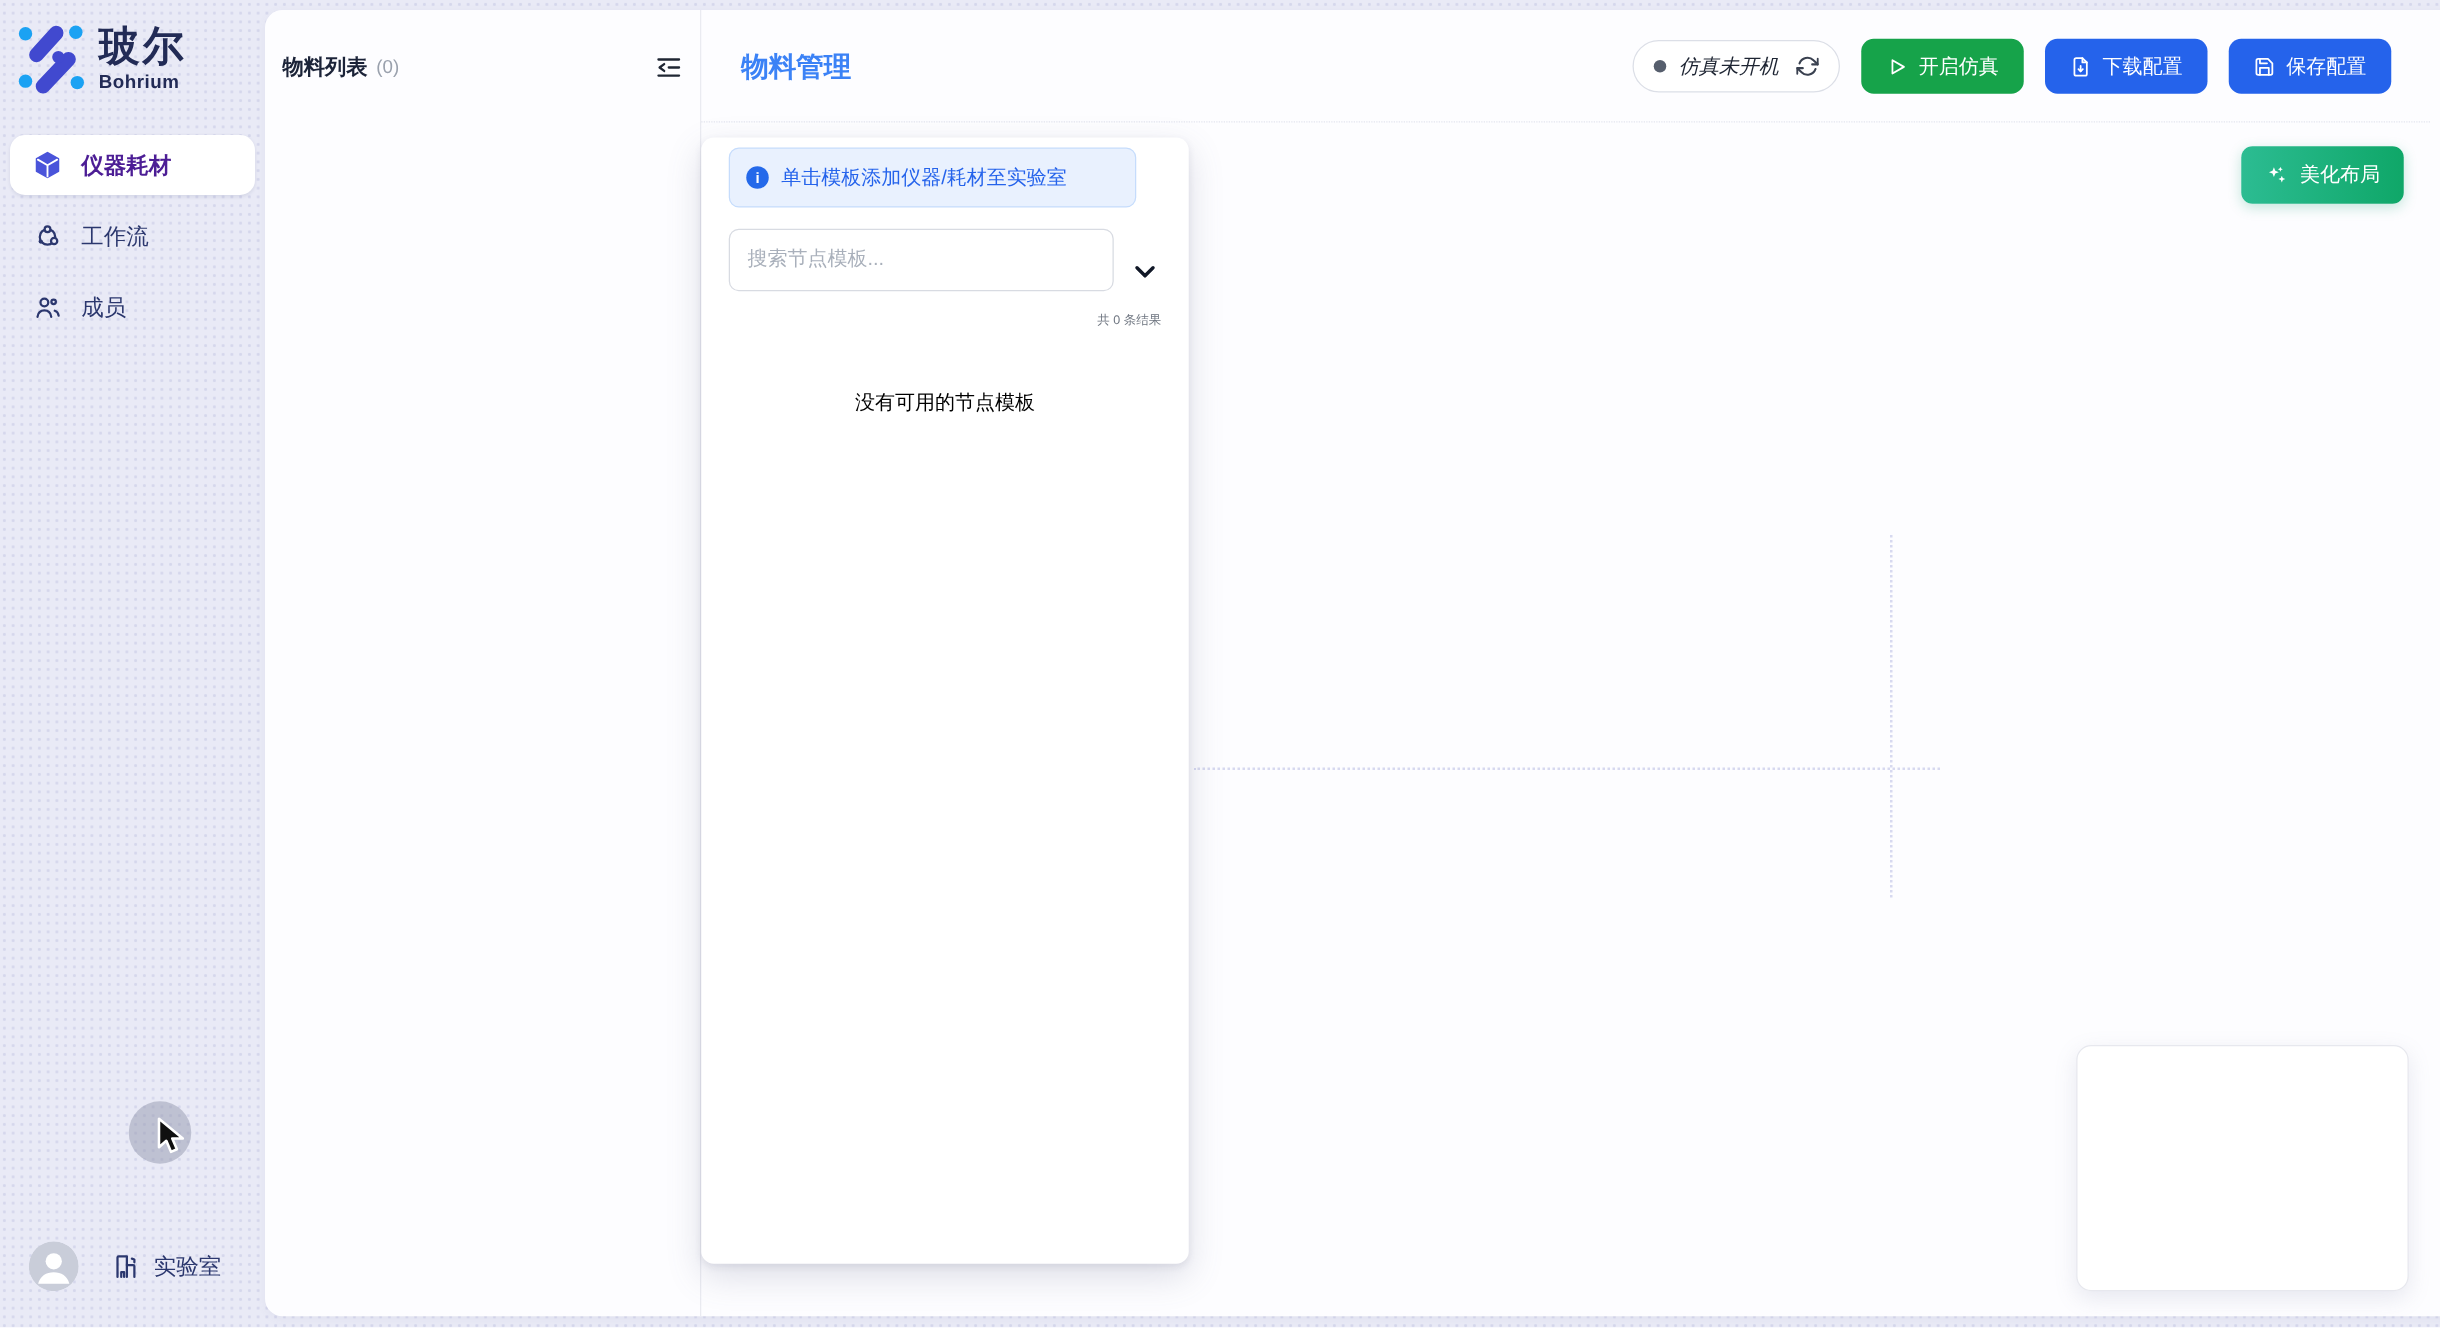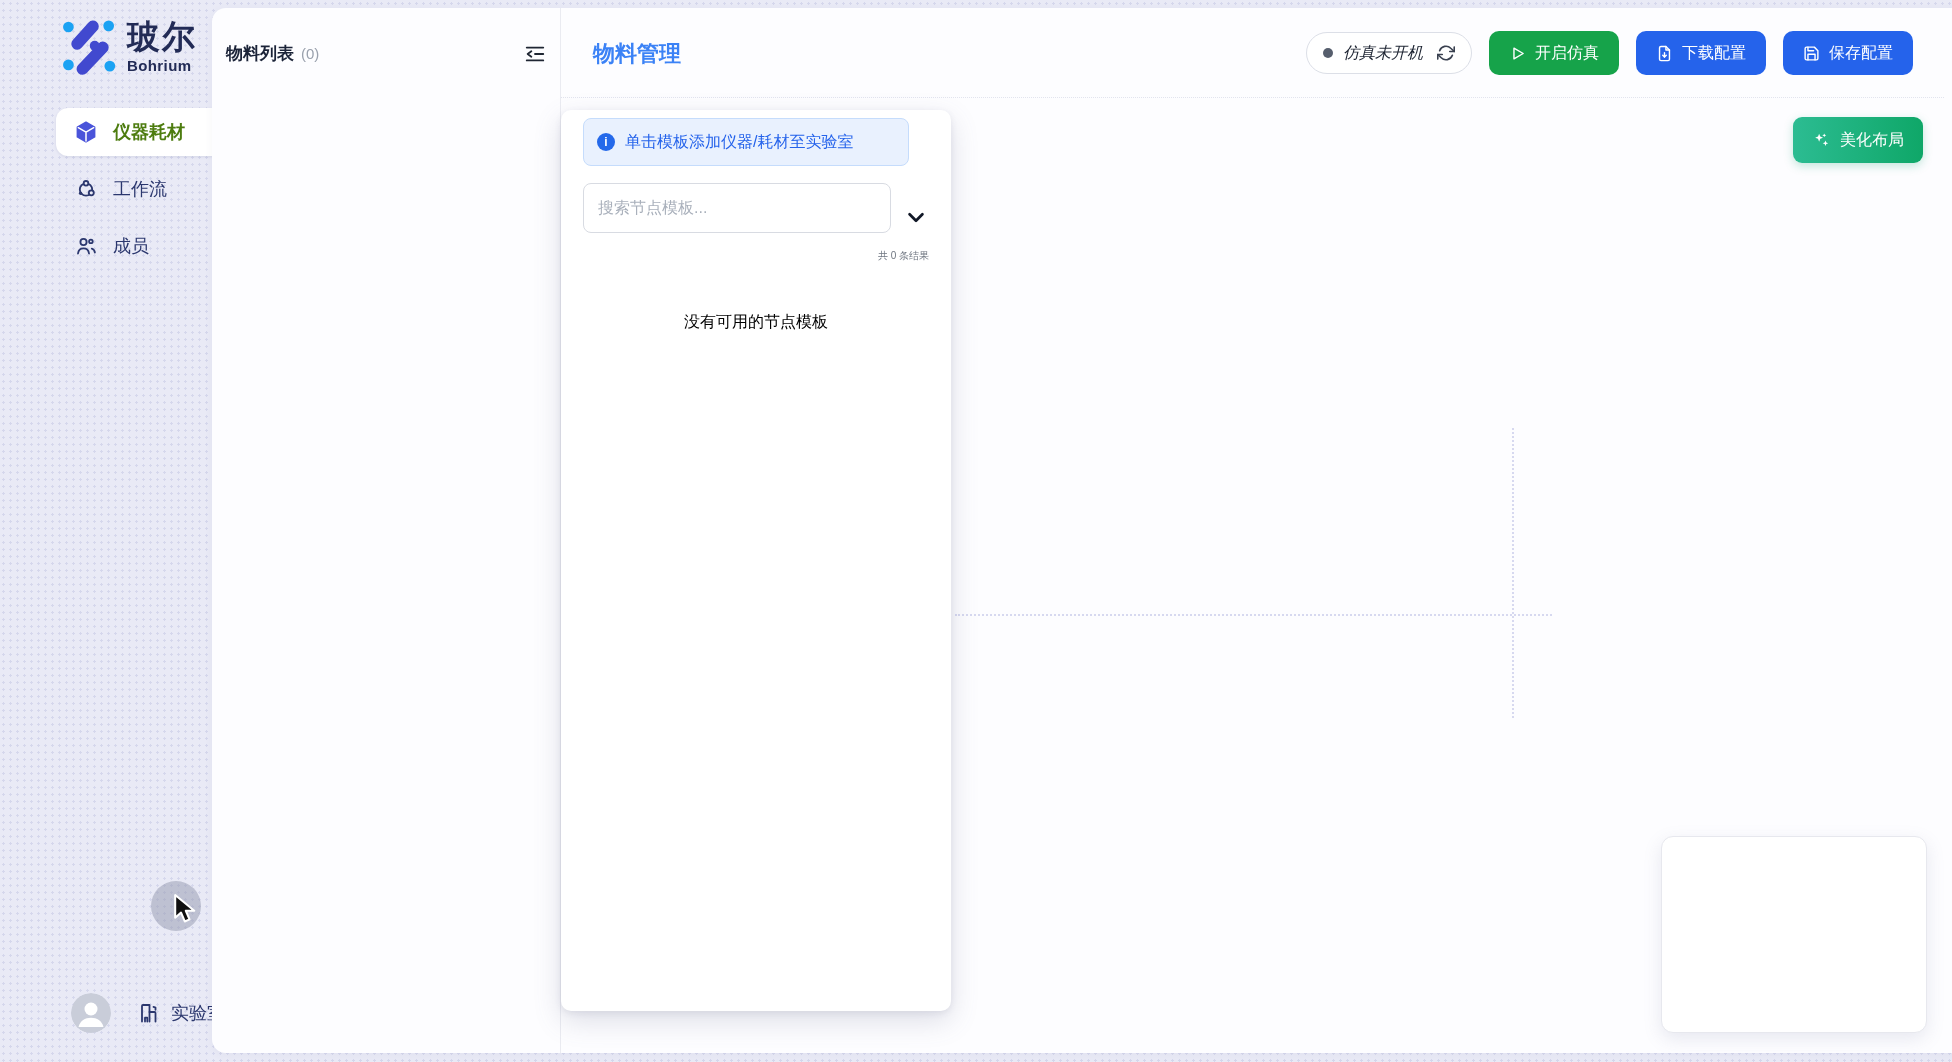--- a/index.html
+++ b/index.html
@@ -3,29 +3,29 @@
 <meta charset="utf-8">
 <style>
   html,body{margin:0;padding:0;overflow:hidden;}
   .page{position:relative;width:1952px;height:1062px;
     background-color:#e9eaf6;
     background-image:radial-gradient(circle,#d5d7ec 1px,transparent 1.3px);
     background-size:7px 7px;
     font-family:"Liberation Sans","DejaVu Sans",sans-serif;}
 
   
-  .sidebar{position:absolute;left:0;top:0;width:212px;height:100%;margin-left:48px;}
+  .sidebar{position:absolute;left:0;top:0;width:212px;height:100%;}
   .brand{position:absolute;left:14px;top:20px;display:flex;gap:9px;align-items:flex-start;}
   .logo-mark{width:56px;height:56px;flex:0 0 auto;}
   .brand-zh{font-size:33px;font-weight:bold;color:#222b56;line-height:1.05;letter-spacing:2px;}
   .brand-en{font-size:15px;font-weight:bold;color:#222b56;letter-spacing:.4px;margin-top:2px;}
   .nav{position:absolute;left:8px;top:108px;width:196px;}
   .nav-item{height:48px;display:flex;align-items:center;gap:15px;padding-left:18px;
     border-radius:12px;margin-bottom:9px;color:#2b376e;font-size:18px;cursor:pointer;box-sizing:border-box;}
-  .nav-item.active{background:#ffffff;font-weight:bold;color:#4d7c0f;box-shadow:0 1px 3px rgba(40,50,100,.10);font-family:Liberation Serif, serif;}
+  .nav-item.active{background:#ffffff;font-weight:bold;color:#4c1d95;box-shadow:0 1px 3px rgba(40,50,100,.10);font-family:Liberation Serif, serif;}
   .nav-icon{width:24px;height:24px;flex:0 0 auto;}
   .side-footer{position:absolute;left:0;top:993px;width:196px;height:40px;}
   .avatar{position:absolute;left:23px;top:0;width:40px;height:40px;border-radius:50%;overflow:hidden;}
   .lab-entry{position:absolute;left:88px;top:7px;display:flex;align-items:center;gap:9px;
     font-size:18px;color:#2b376e;cursor:pointer;}
   .click-ripple{position:absolute;left:103px;top:881px;width:50px;height:50px;border-radius:50%;
     background:rgba(147,152,174,.5);}
   .cursor{position:absolute;left:124px;top:893px;width:27px;height:33px;z-index:50;}
 
   

